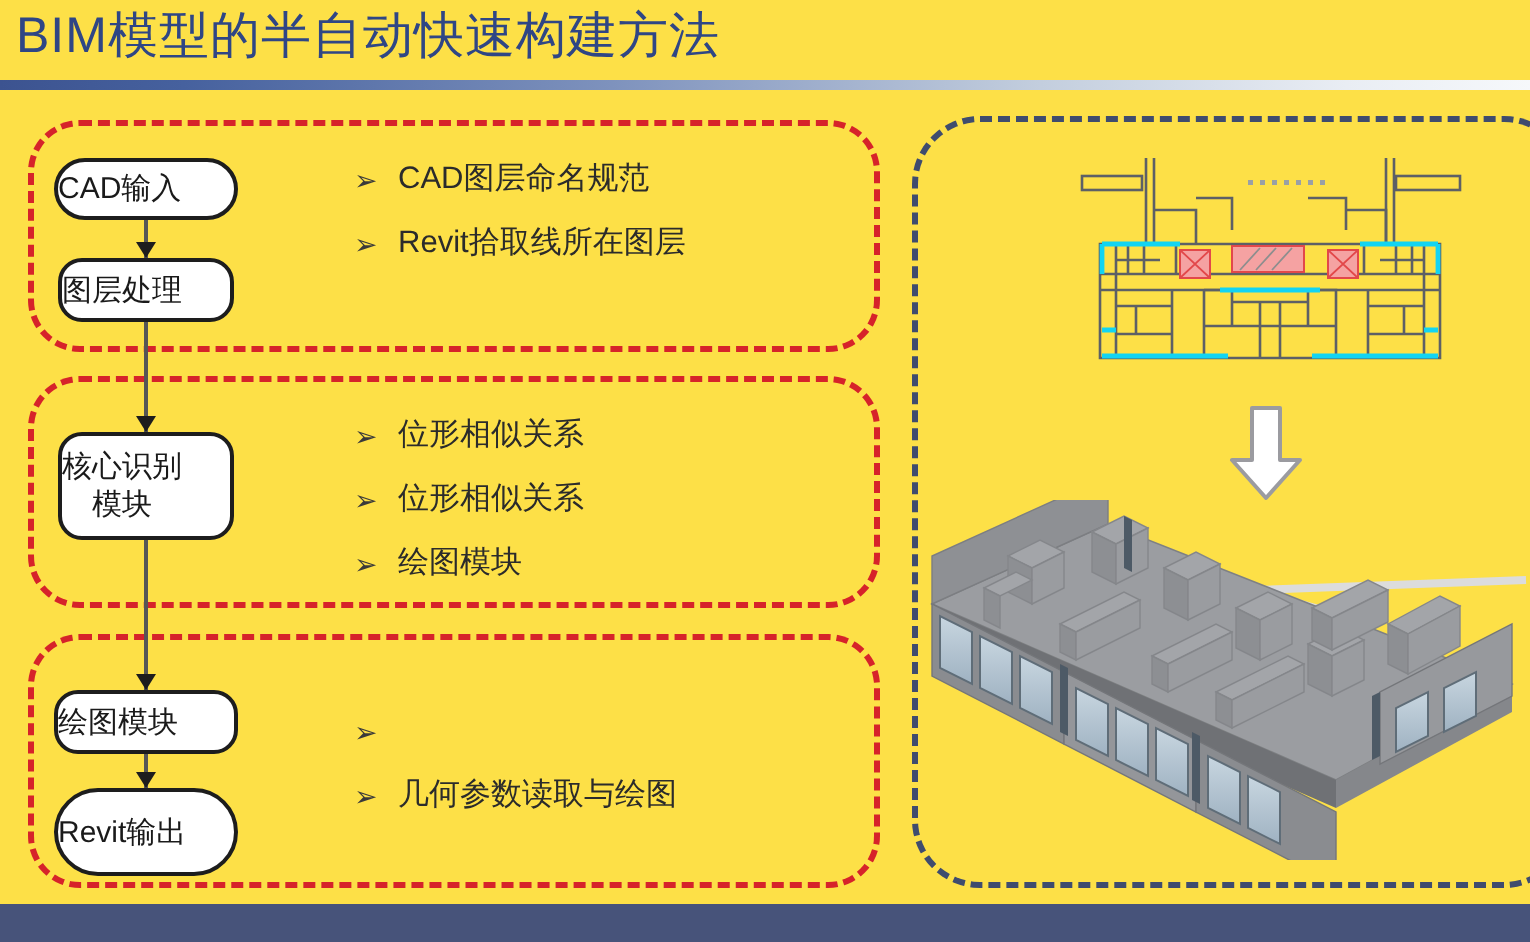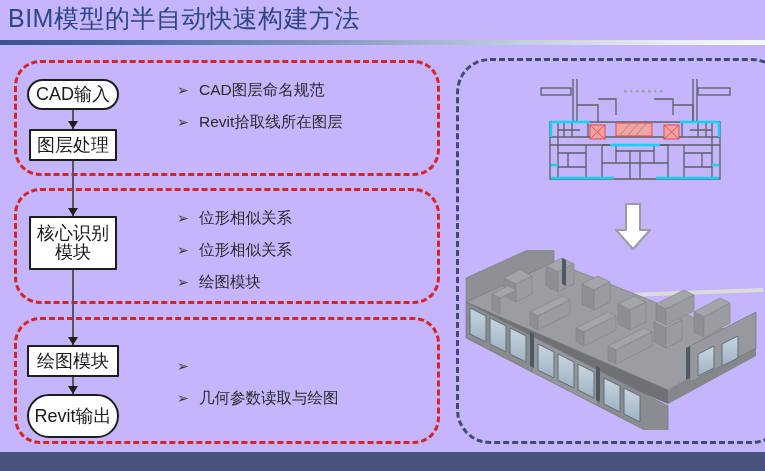--- a/index.html
+++ b/index.html
@@ -3,21 +3,21 @@
 <meta charset="utf-8">
 <style>
   html,body{margin:0;padding:0;}
   body{
     width:765px;height:471px;
     background:#ffffff;
     font-family:"Liberation Sans","DejaVu Sans",sans-serif;
     overflow:hidden;
     position:relative;
   }
-  #slide{position:absolute;left:0;top:0;width:765px;height:471px;background:#c4b5fd;}
+  #slide{position:absolute;left:0;top:0;width:765px;height:471px;background:#fde047;}
 
   
   .title{
     position:absolute;left:8px;top:2px;
     font-size:25px;line-height:32px;
     color:#2f4685;
     letter-spacing:.5px;
     white-space:nowrap;
   }
   .title-rule{
@@ -42,30 +42,30 @@
   #group-1{left:14px;top:60px;width:426px;height:116px;}
   #group-2{left:14px;top:188px;width:426px;height:116px;}
   #group-3{left:14px;top:317px;width:426px;height:127px;}
 
   .node{
     position:absolute;
     box-sizing:border-box;
     border:2px solid #1d1d1d;
     background:#ffffff;
     color:#1a1a1a;
-    font-size:18px;
+    font-size:15px;
     display:flex;
     align-items:center;
-    justify-content:center;
+    justify-content:flex-start;
     text-align:center;
     line-height:19px;
     z-index:4;
   }
   .node.pill{border-radius:22px;}
-  .node.rect{border-radius:1px;font-family:Liberation Serif, serif;}
+  .node.rect{border-radius:12px;}
 
   #node-cad-input{left:27px;top:79px;width:92px;height:31px;}
   #node-layer-proc{left:29px;top:129px;width:88px;height:32px;}
   #node-core{left:29px;top:216px;width:88px;height:54px;}
   #node-draw{left:27px;top:345px;width:92px;height:32px;}
   #node-revit-out{left:27px;top:394px;width:92px;height:44px;}
 
   
   .conn{position:absolute;width:2px;background:#565656;z-index:1;}
   .arrowhead{

